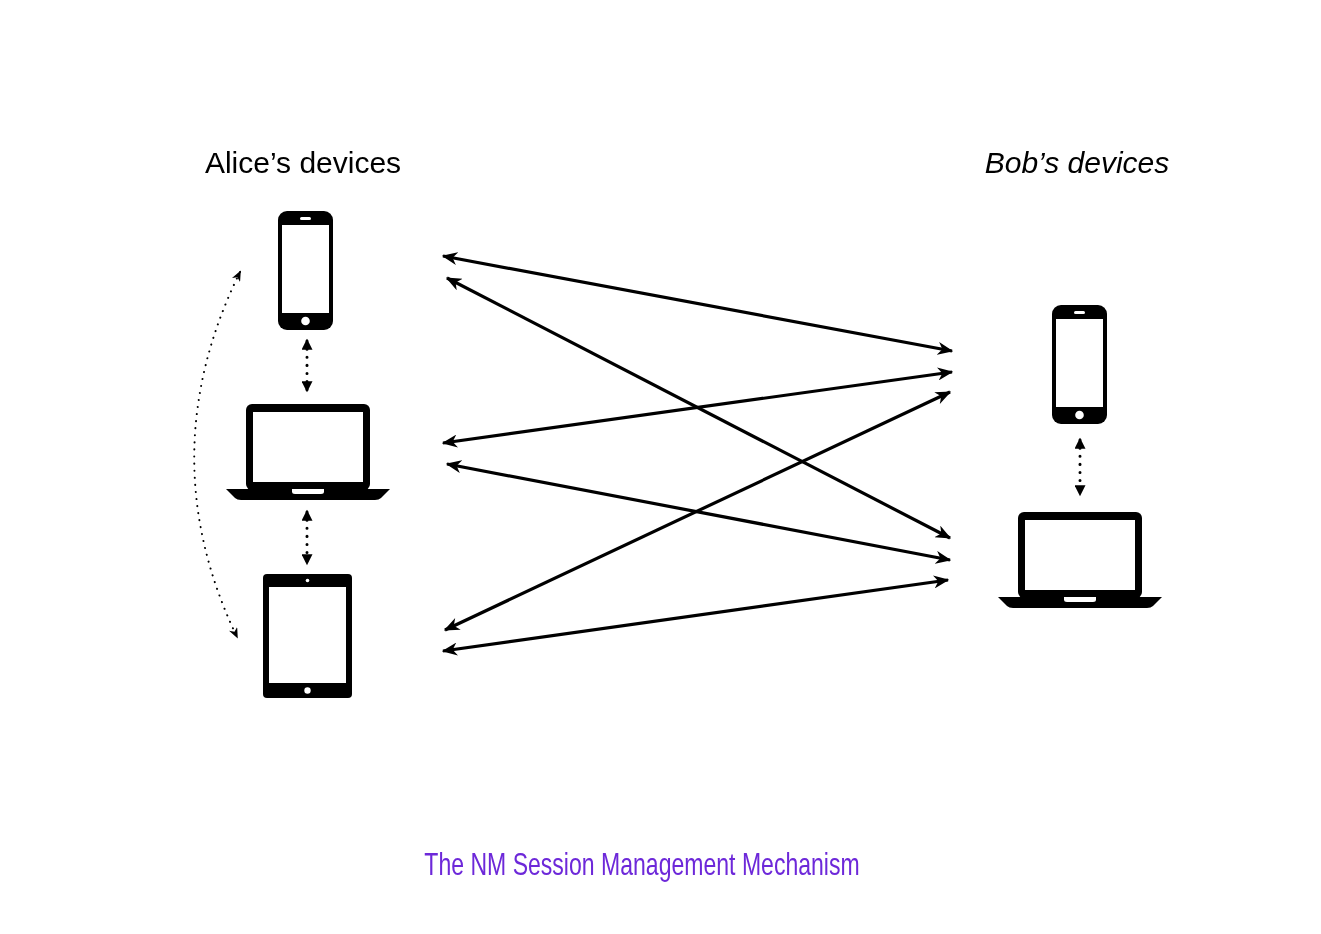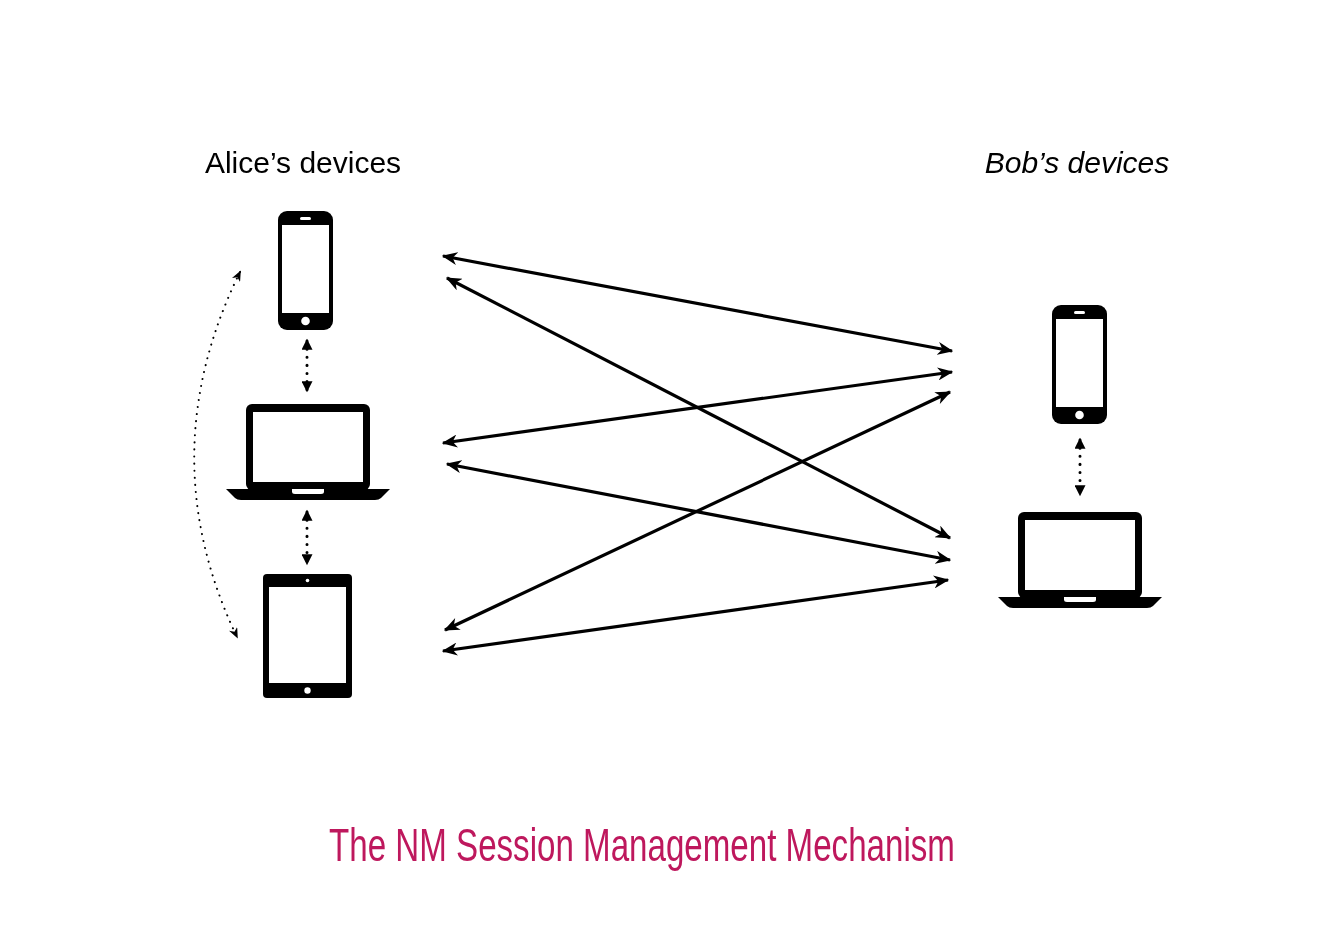--- a/index.html
+++ b/index.html
@@ -18,25 +18,25 @@
     transform:translateX(-50%);
     font-size:30px;
     white-space:nowrap;
     color:#000;
   }
   .group-label.alice{left:303px;}
   .group-label.bob{left:1077px;font-style:italic;}
   .diagram-title{
     position:absolute;
     left:642px;
-    top:818px;
+    top:846px;
     transform:translateX(-50%);
-    font-size:46px;
+    font-size:32px;
     white-space:nowrap;
-    color:#be185d;
+    color:#6d28d9;
   }
   .diagram-title .condense{
     display:inline-block;
     transform:scaleX(0.72);
     transform-origin:center;
   }
 </style>
 </head>
 <body>
 

